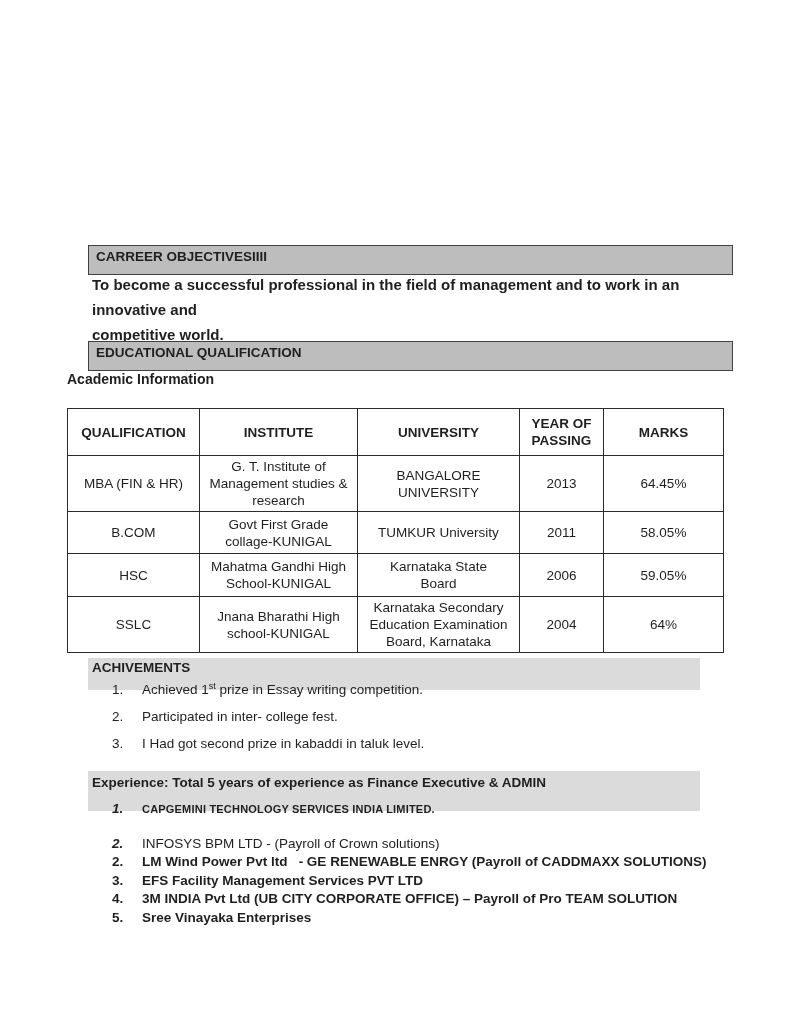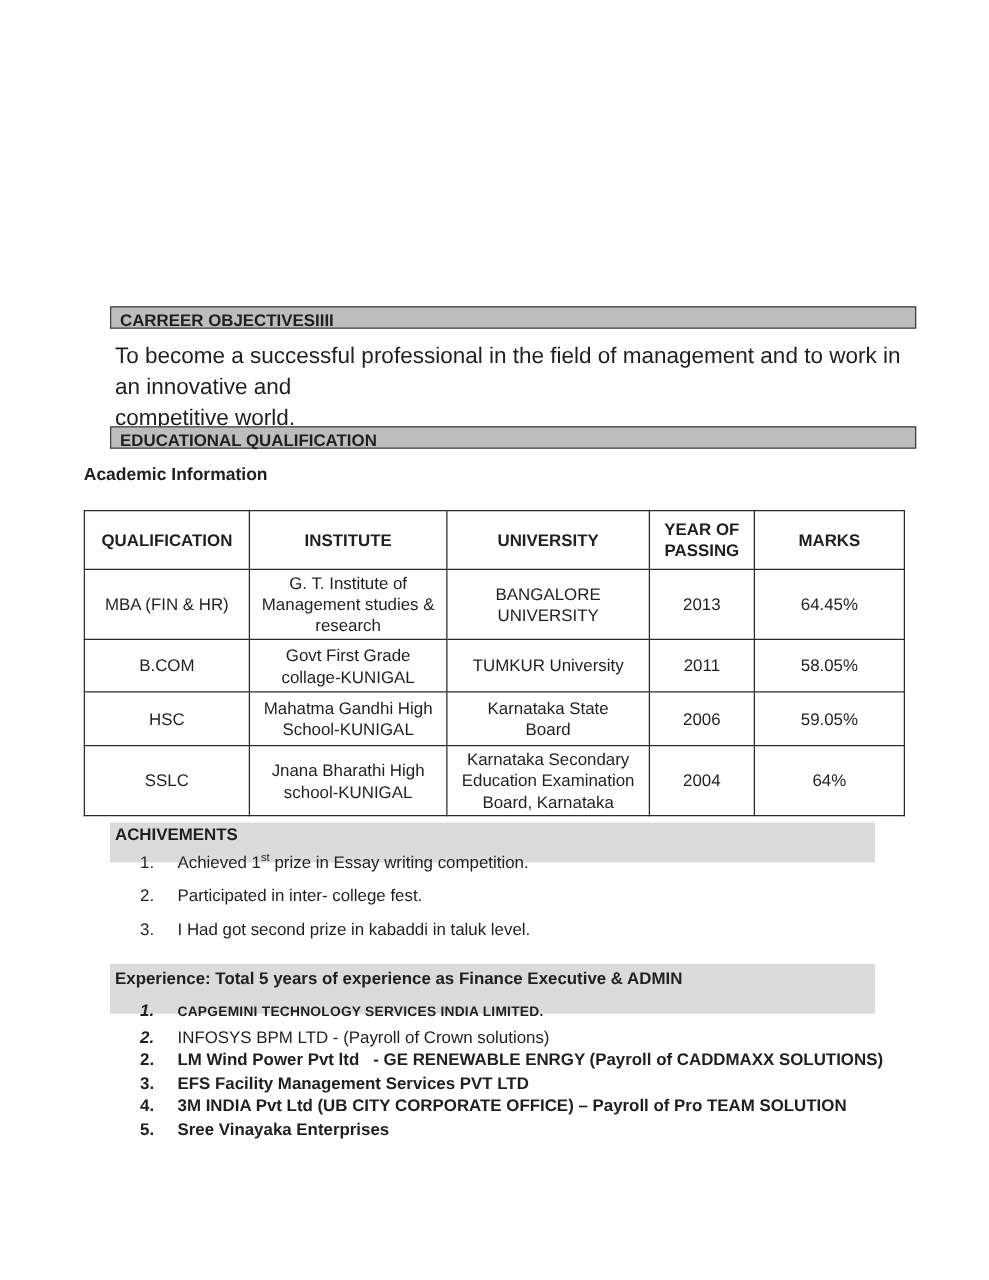--- a/index.html
+++ b/index.html
@@ -18,42 +18,43 @@
   }
   .bar {
     position: absolute;
     box-sizing: border-box;
     font-weight: bold;
     font-size: 13.5px;
   }
   .bar-dark {
     left: 88px;
     width: 645px;
-    height: 18px;
+    height: 30px;
     background: #bdbdbd;
     border: 1px solid #404040;
     padding: 2px 0 0 7px;
     line-height: 17px;
   }
   .bar-light {
     left: 88px;
     width: 612px;
     height: 32px;
     background: #dbdbdb;
     padding: 2px 0 0 4px;
     line-height: 16px;
   }
   #career-bar { top: 245px; }
   #career-para {
     position: absolute;
     left: 92px;
     top: 272px;
     width: 650px;
-    font-size: 18px;
+    font-size: 15px;
     line-height: 25px;
+    font-weight: bold;
   }
   #edu-bar { top: 341px; }
   #academic-info {
     position: absolute;
     left: 67px;
     top: 371px;
     width: 656px;
     text-align: left;
     font-weight: bold;
     font-size: 14px;
@@ -114,21 +115,21 @@
     flex: none;
     font-weight: bold;
   }
   .exp-item .num.italic { font-style: italic; }
   .exp-item .txt { white-space: pre-wrap; }
   .txt-smallcaps {
     font-size: 11px;
     font-weight: bold;
     letter-spacing: 0.2px;
   }
-  .txt-regular { font-weight: normal; }
+  .txt-regular { font-weight: normal; margin-top: 15px; }
   .txt-bold { font-weight: bold; }
 </style>
 </head>
 <body>
 
 <div class="page">
 
   <div class="bar bar-dark" id="career-bar">CARREER OBJECTIVESIIII</div>
 
   <div id="career-para">

